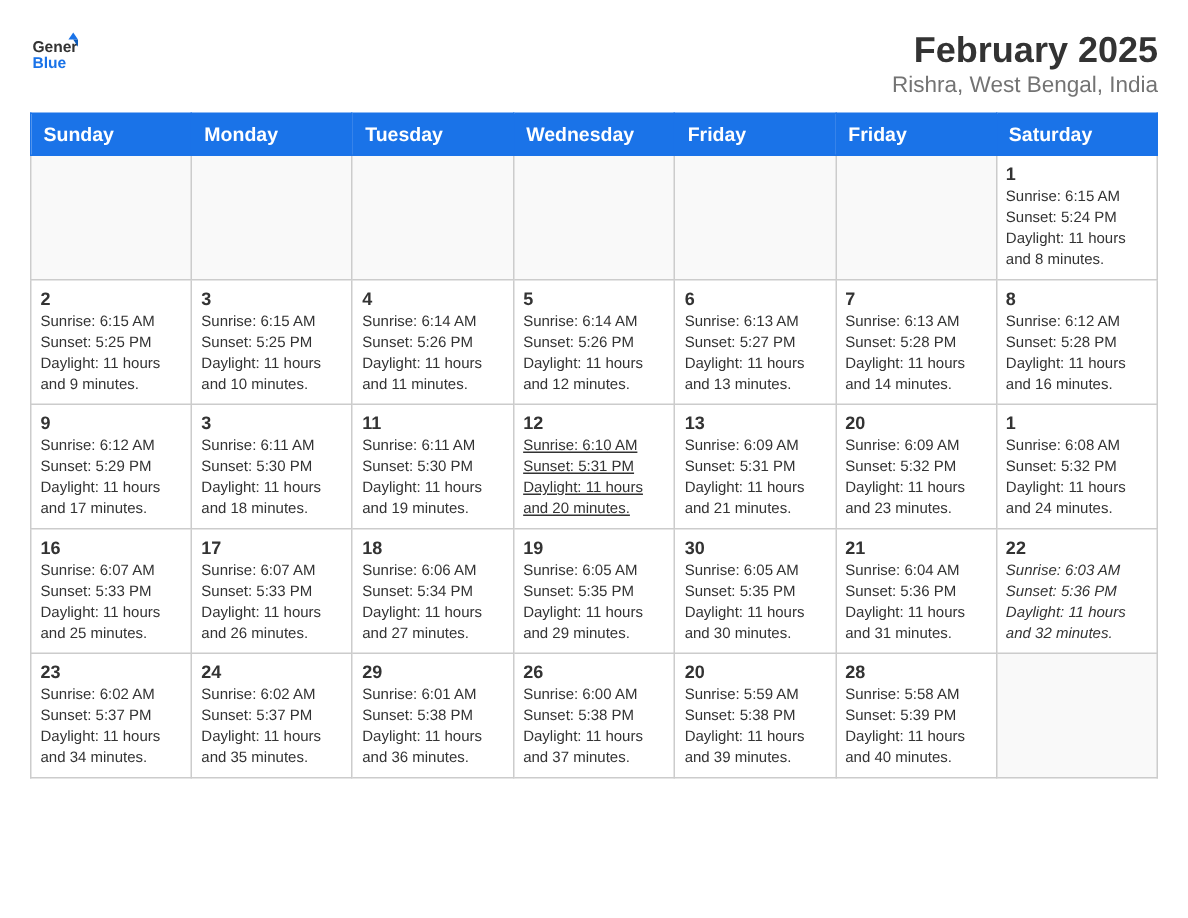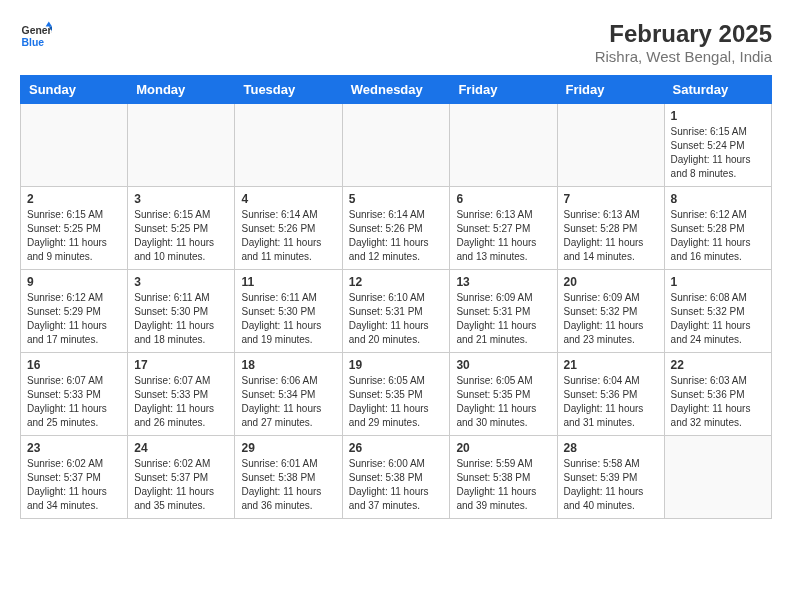--- a/index.html
+++ b/index.html
@@ -178,21 +178,21 @@
 Daylight: 11 hours and 18 minutes.</div>
         </td>
         <td>
           <span class="day-number">11</span>
           <div class="day-info" style="white-space: pre-line;">Sunrise: 6:11 AM
 Sunset: 5:30 PM
 Daylight: 11 hours and 19 minutes.</div>
         </td>
         <td>
           <span class="day-number">12</span>
-          <div class="day-info" style="white-space: pre-line;">Sunrise: 6:10 AM
+          <div class="day-info" style="white-space: pre-line; text-decoration: underline;">Sunrise: 6:10 AM
 Sunset: 5:31 PM
 Daylight: 11 hours and 20 minutes.</div>
         </td>
         <td>
           <span class="day-number">13</span>
           <div class="day-info" style="white-space: pre-line;">Sunrise: 6:09 AM
 Sunset: 5:31 PM
 Daylight: 11 hours and 21 minutes.</div>
         </td>
         <td>
@@ -240,21 +240,21 @@
 Daylight: 11 hours and 30 minutes.</div>
         </td>
         <td>
           <span class="day-number">21</span>
           <div class="day-info" style="white-space: pre-line;">Sunrise: 6:04 AM
 Sunset: 5:36 PM
 Daylight: 11 hours and 31 minutes.</div>
         </td>
         <td>
           <span class="day-number">22</span>
-          <div class="day-info" style="white-space: pre-line;">Sunrise: 6:03 AM
+          <div class="day-info" style="white-space: pre-line; font-style: italic;">Sunrise: 6:03 AM
 Sunset: 5:36 PM
 Daylight: 11 hours and 32 minutes.</div>
         </td>
       </tr>
       <tr>
         <td>
           <span class="day-number">23</span>
           <div class="day-info" style="white-space: pre-line;">Sunrise: 6:02 AM
 Sunset: 5:37 PM
 Daylight: 11 hours and 34 minutes.</div>

